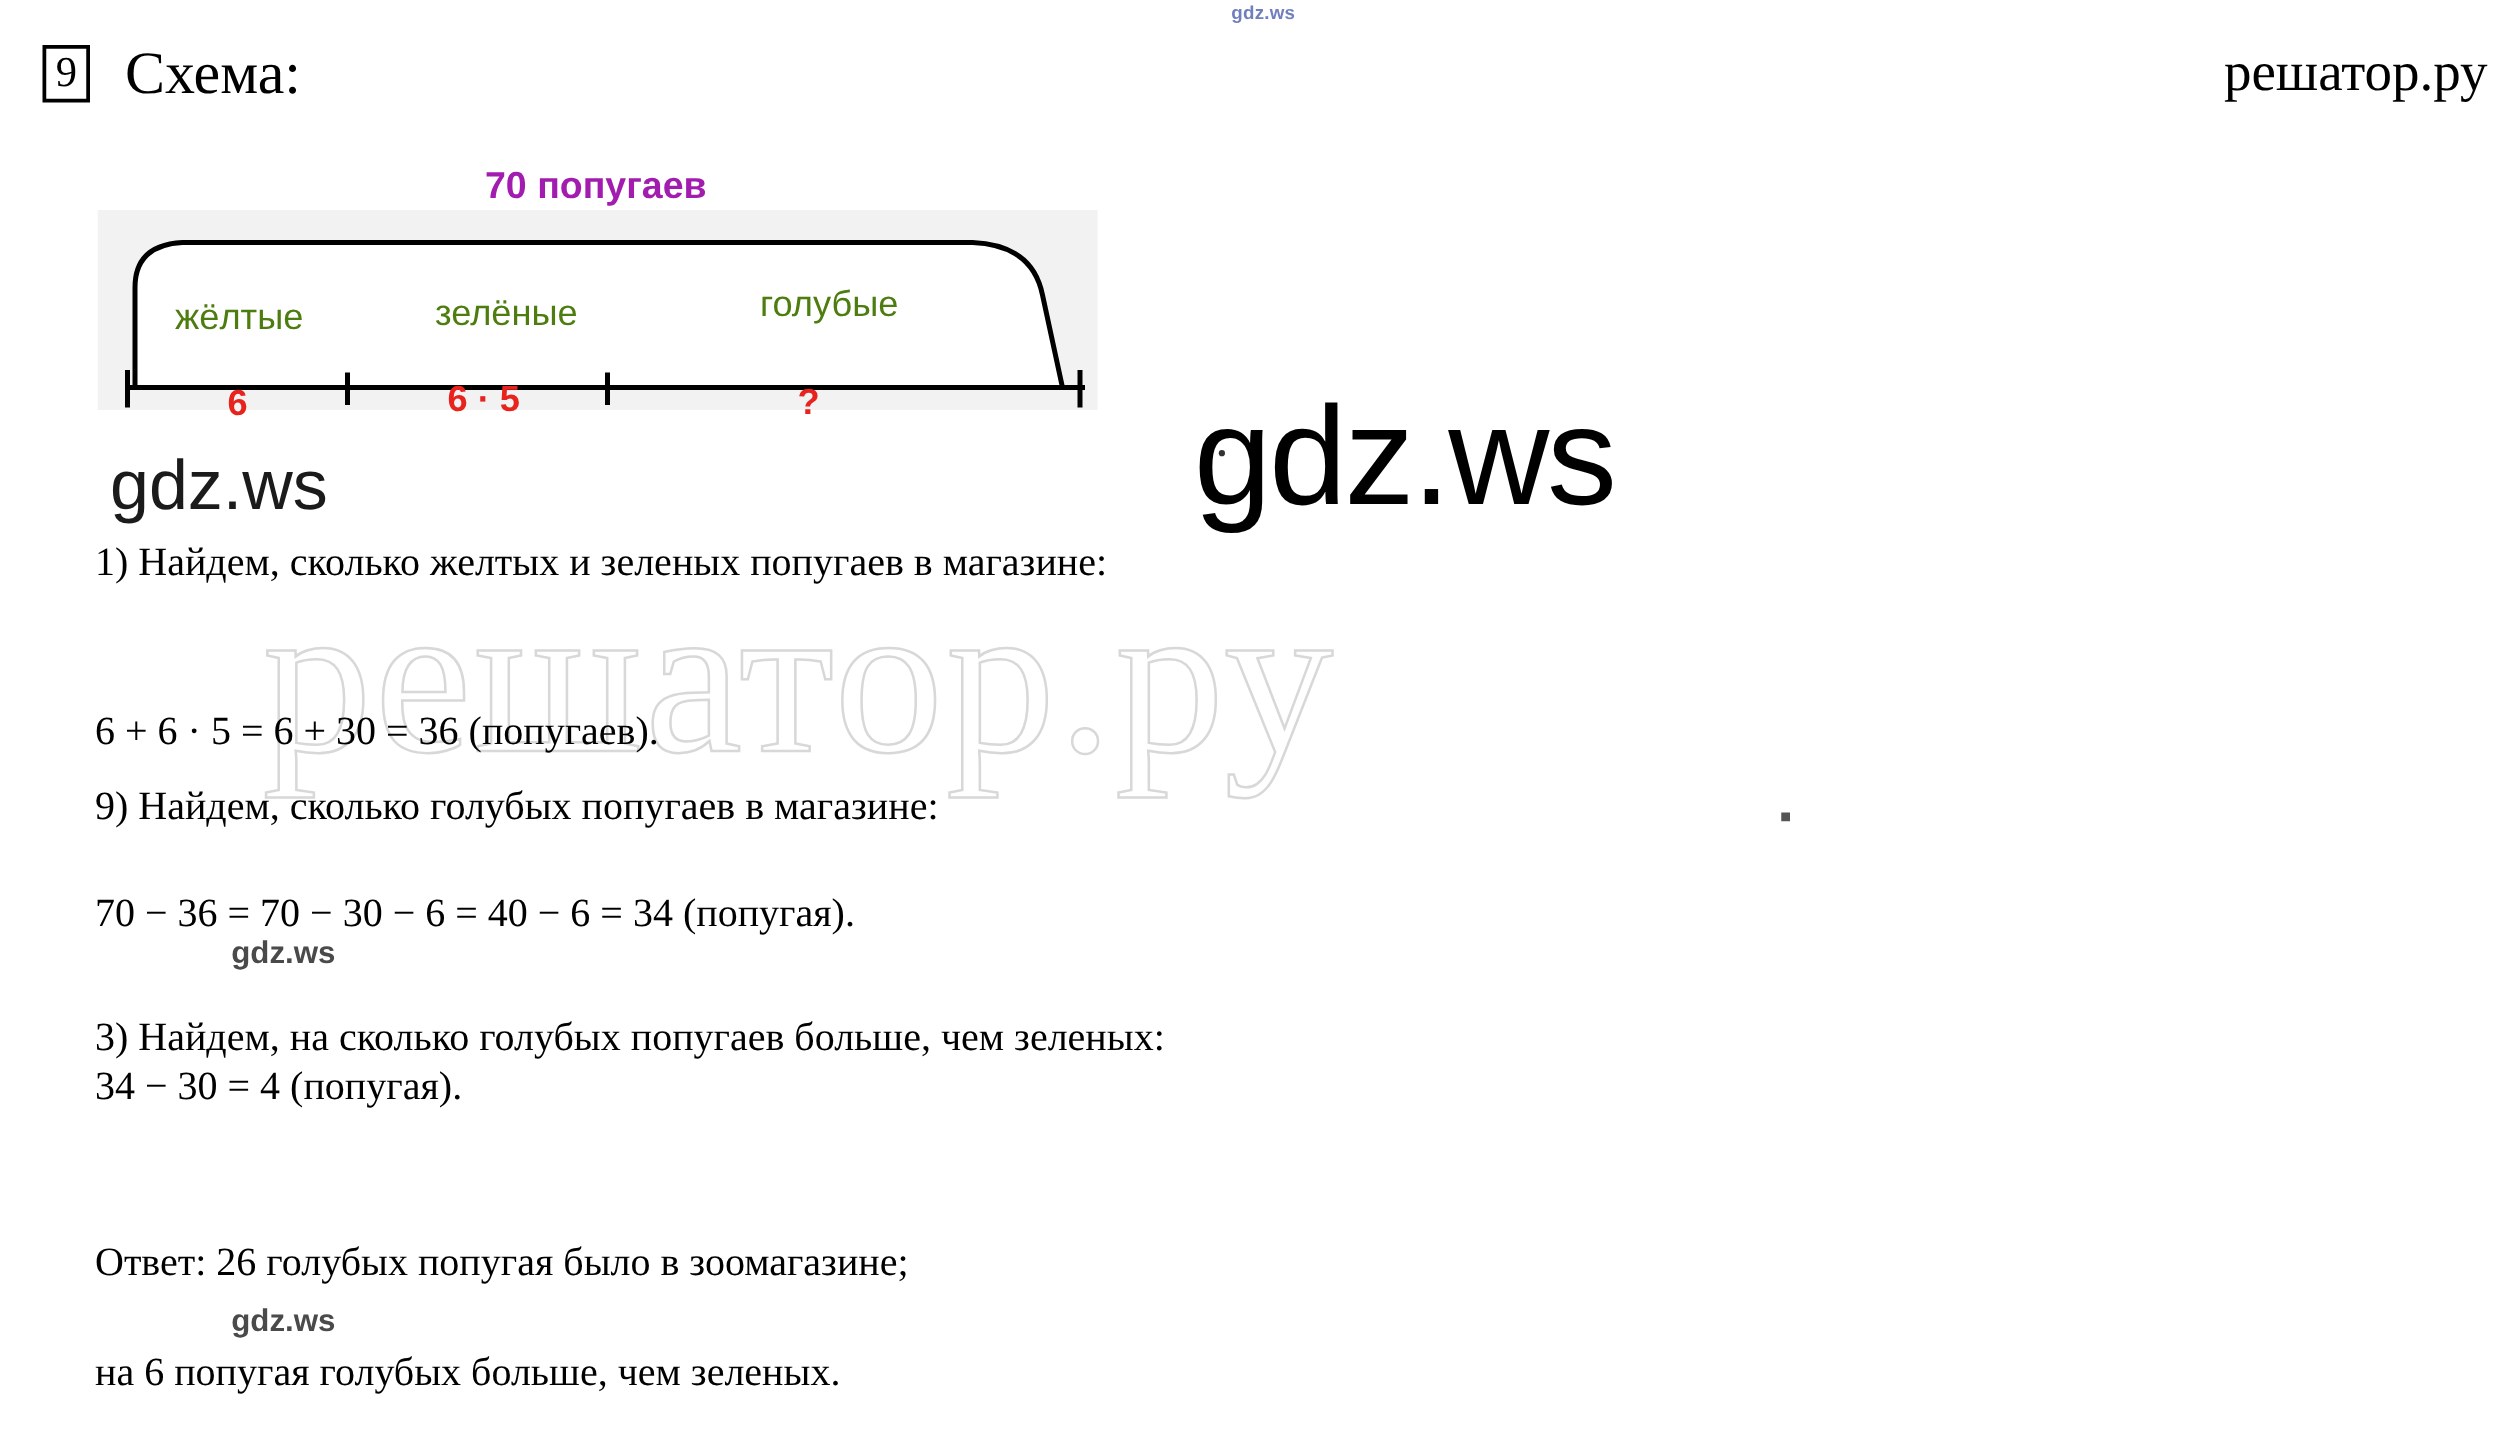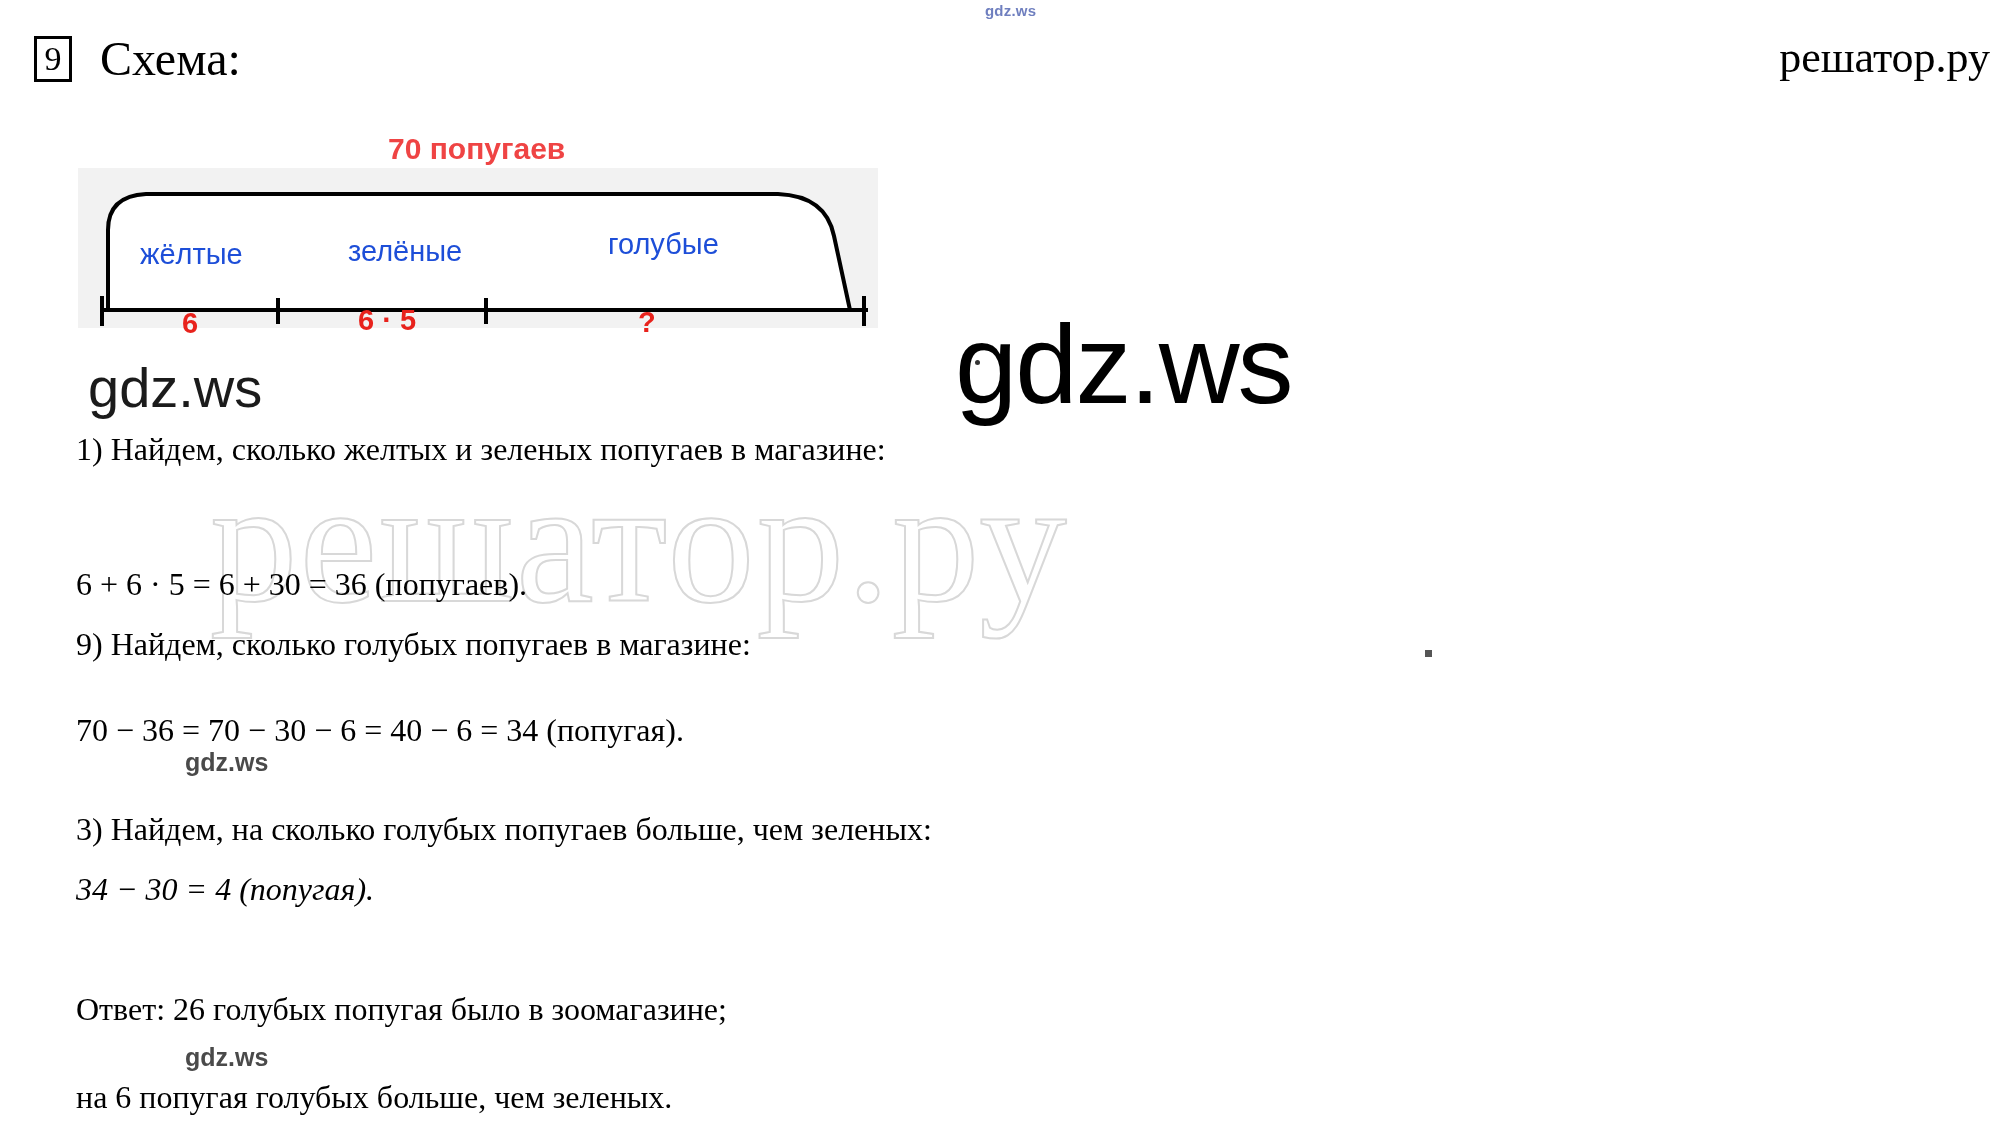--- a/index.html
+++ b/index.html
@@ -65,33 +65,33 @@
     width: 880px;
     height: 230px;
   }
   .diagram .cap-label {
     position: absolute;
     left: 310px;
     top: 0px;
     font-family: "Liberation Sans", sans-serif;
     font-size: 30px;
     font-weight: bold;
-    color: #ef4444;
+    color: #a21caf;
     white-space: nowrap;
   }
   .diagram svg {
     position: absolute;
     left: 0;
     top: 36px;
   }
   .diagram .seg-label {
     position: absolute;
     font-family: "Liberation Sans", sans-serif;
     font-size: 29px;
-    color: #1d4ed8;
+    color: #4d7c0f;
     white-space: nowrap;
   }
   .seg-yellow { left: 62px; top: 106px; }
   .seg-green  { left: 270px; top: 103px; }
   .seg-blue   { left: 530px; top: 96px; }
 
   .diagram .val-label {
     position: absolute;
     font-family: "Liberation Sans", sans-serif;
     font-size: 29px;
@@ -174,21 +174,21 @@
     left: 76px;
     font-size: 32px;
     line-height: 48px;
     white-space: nowrap;
   }
   .l1 { top: 425px; }
   .l2 { top: 513px; margin-top: 47px; }
   .l3 { top: 620px; }
   .l4 { top: 706px; }
   .l5 { top: 805px; }
-  .l6 { top: 865px; font-style: italic; }
+  .l6 { top: 844px; }
   .l7 { top: 985px; }
   .l8 { top: 1073px; }
 </style>
 </head>
 <body>
 
 <div class="wm-top">gdz.ws</div>
 
 <div class="task-number">9</div>
 <div class="scheme-label">Схема:</div>

